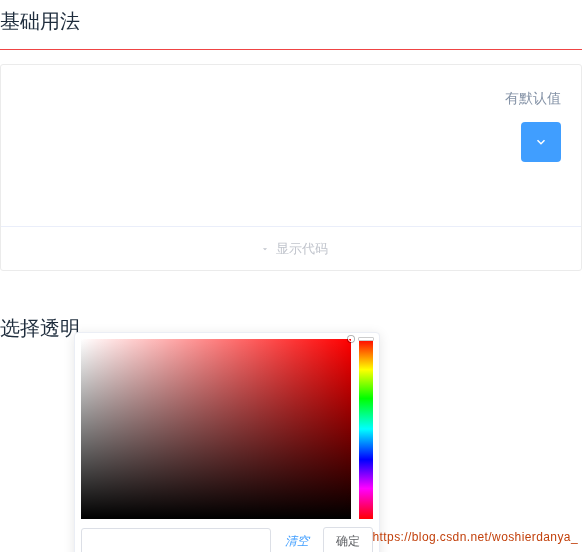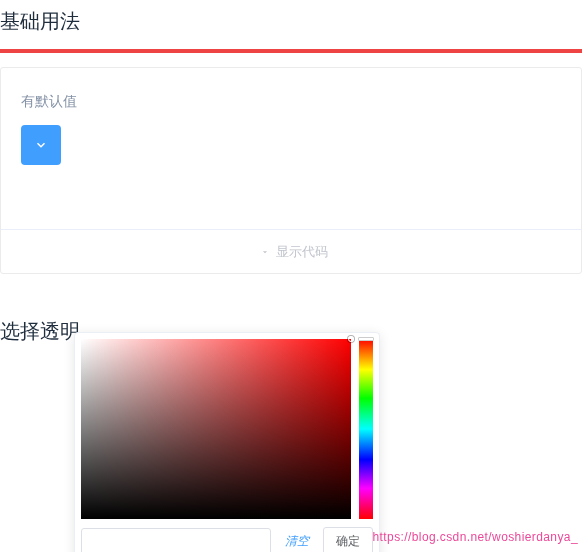--- a/index.html
+++ b/index.html
@@ -8,31 +8,31 @@
       background: #ffffff;
       width: 582px;
       height: 552px;
       overflow: hidden;
       position: relative;
     }
     .section-title {
       font-size: 20px;
       color: #1f2d3d;
       padding: 8px 0 14px 0;
-      border-bottom: 4px solid #ef4444;
+      border-bottom: 1px solid #ef4444;
       margin-bottom: 14px;
     }
     .demo-block {
       border: 1px solid #ebebeb;
       border-radius: 3px;
       margin-bottom: 22px;
     }
     .demo-content {
       padding: 24px 20px;
-      text-align: left;
+      text-align: right;
     }
     .label {
       font-size: 14px;
       color: #8492a6;
       margin-bottom: 14px;
       display: inline-block;
     }
     .color-btn {
       width: 40px;
       height: 40px;
@@ -161,21 +161,21 @@
       font-size: 12px;
       padding: 5px 12px;
       border-radius: 3px;
       cursor: pointer;
     }
     .watermark {
       position: absolute;
       right: 4px;
       bottom: 8px;
       font-size: 12px;
-      color: #ec4899;
+      color: #c2410c;
       letter-spacing: .4px;
       pointer-events: none;
     }
   </style>
 </head>
 <body>
 
 <div class="section-title">基础用法</div>
 
 <div class="demo-block">

